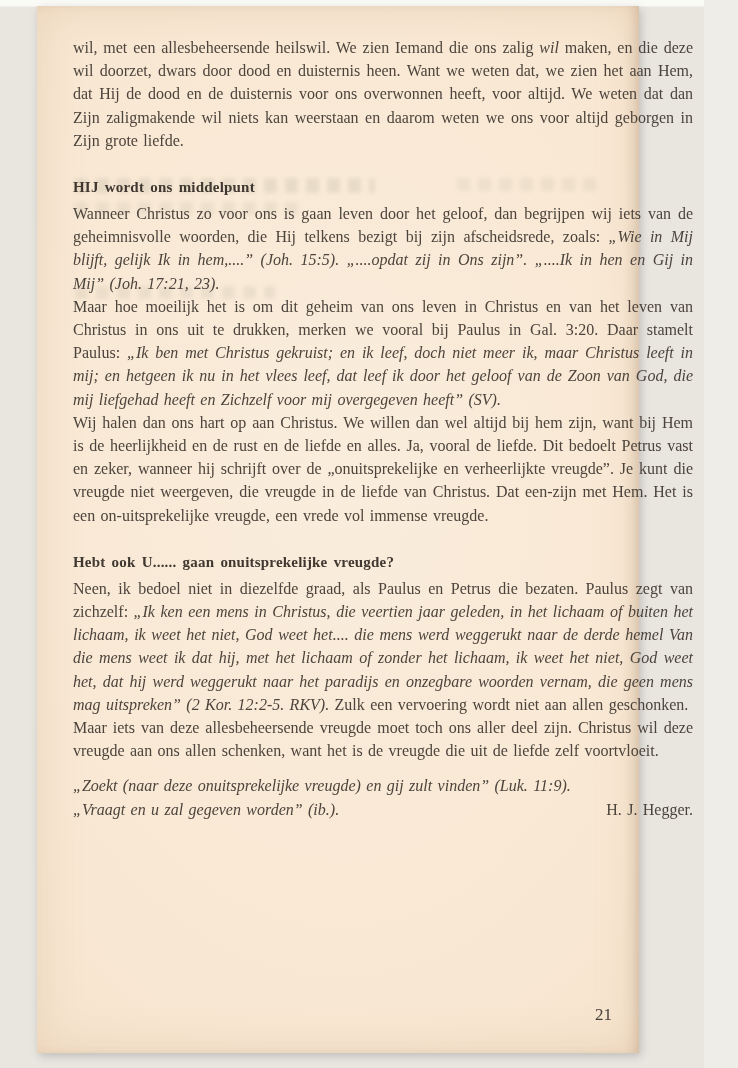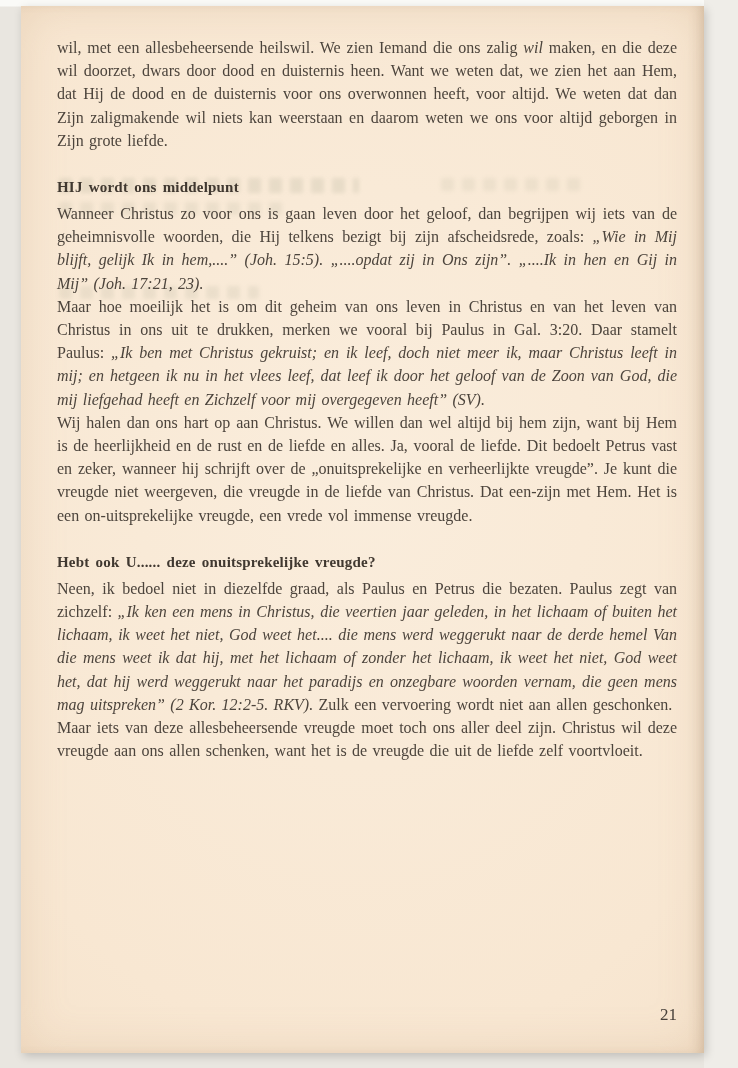--- a/index.html
+++ b/index.html
@@ -16,22 +16,22 @@
   }
   .scan-bed-right {
     position: absolute;
     top: 0; right: 0;
     width: 34px; height: 100%;
     background: #efede8;
   }
   .page {
     position: absolute;
     top: 6px;
-    left: 21px;
-    width: 683px;
+    left: 37px;
+    width: 602px;
     height: 1047px;
     background: radial-gradient(120% 100% at 50% 45%, #faeddc 0%, #f8e7d2 55%, #f2ddc4 100%);
     box-shadow:
       inset 0 0 46px rgba(190, 150, 110, 0.22),
       inset -9px 0 14px -7px rgba(120, 90, 60, 0.30),
       2px 3px 9px rgba(0, 0, 0, 0.18);
   }
   .text-column {
     position: absolute;
     left: 36px;
@@ -109,22 +109,29 @@
     <p class="body-par"><span>wil, met een allesbeheersende heilswil. We zien Iemand die ons zalig </span><i>wil</i><span> maken, en die deze wil doorzet, dwars door dood en duisternis heen. Want we weten dat, we zien het aan Hem, dat Hij de dood en de duisternis voor ons overwonnen heeft, voor altijd. We weten dat dan Zijn zaligmakende wil niets kan weerstaan en daarom weten we ons voor altijd geborgen in Zijn grote liefde.</span></p>
 
     <h2 class="section-heading">HIJ wordt ons middelpunt</h2>
 
 
 
     <p class="body-par"><span>Wanneer Christus zo voor ons is gaan leven door het geloof, dan begrijpen wij iets van de geheimnisvolle woorden, die Hij telkens bezigt bij zijn afscheidsrede, zoals: </span><i>„Wie in Mij blijft, gelijk Ik in hem,....” (Joh. 15:5). „....opdat zij in Ons zijn”. „....Ik in hen en Gij in Mij” (Joh. 17:21, 23).</i></p>
     <p class="body-par"><span>Maar hoe moeilijk het is om dit geheim van ons leven in Christus en van het leven van Christus in ons uit te drukken, merken we vooral bij Paulus in Gal. 3:20. Daar stamelt Paulus: </span><i>„Ik ben met Christus gekruist; en ik leef, doch niet meer ik, maar Christus leeft in mij; en hetgeen ik nu in het vlees leef, dat leef ik door het geloof van de Zoon van God, die mij liefgehad heeft en Zichzelf voor mij overgegeven heeft” (SV).</i></p>
     <p class="body-par"><span>Wij halen dan ons hart op aan Christus. We willen dan wel altijd bij hem zijn, want bij Hem is de heerlijkheid en de rust en de liefde en alles. Ja, vooral de liefde. Dit bedoelt Petrus vast en zeker, wanneer hij schrijft over de „onuitsprekelijke en verheerlijkte vreugde”. Je kunt die vreugde niet weergeven, die vreugde in de liefde van Christus. Dat een-zijn met Hem. Het is een on-uitsprekelijke vreugde, een vrede vol immense vreugde.</span></p>
 
-    <h2 class="section-heading">Hebt ook U...... deze onuitsprekelijke vreugde?</h2>
+    <h2 class="section-heading">Hebt ook U...... gaan onuitsprekelijke vreugde?</h2>
 
     <p class="body-par"><span>Neen, ik bedoel niet in diezelfde graad, als Paulus en Petrus die bezaten. Paulus zegt van zichzelf: </span><i>„Ik ken een mens in Christus, die veertien jaar geleden, in het lichaam of buiten het lichaam, ik weet het niet, God weet het.... die mens werd weggerukt naar de derde hemel Van die mens weet ik dat hij, met het lichaam of zonder het lichaam, ik weet het niet, God weet het, dat hij werd weggerukt naar het paradijs en onzegbare woorden vernam, die geen mens mag uitspreken” (2 Kor. 12:2-5. RKV).</i><span> Zulk een vervoering wordt niet aan allen geschonken.</span></p>
     <p class="body-par"><span>Maar iets van deze allesbeheersende vreugde moet toch ons aller deel zijn. Christus wil deze vreugde aan ons allen schenken, want het is de vreugde die uit de liefde zelf voortvloeit.</span></p>
 
+    <div class="closing-quotes">
+      <p class="body-par"><i>„Zoekt (naar deze onuitsprekelijke vreugde) en gij zult vinden” (Luk. 11:9).</i></p>
+      <div class="closing-line">
+        <p class="body-par"><i>„Vraagt en u zal gegeven worden” (ib.).</i></p>
+        <span class="author-signature">H. J. Hegger.</span>
+      </div>
+    </div>
 
   </div>
 
   <div class="page-number">21</div>
 </div>
 
 </body></html>

